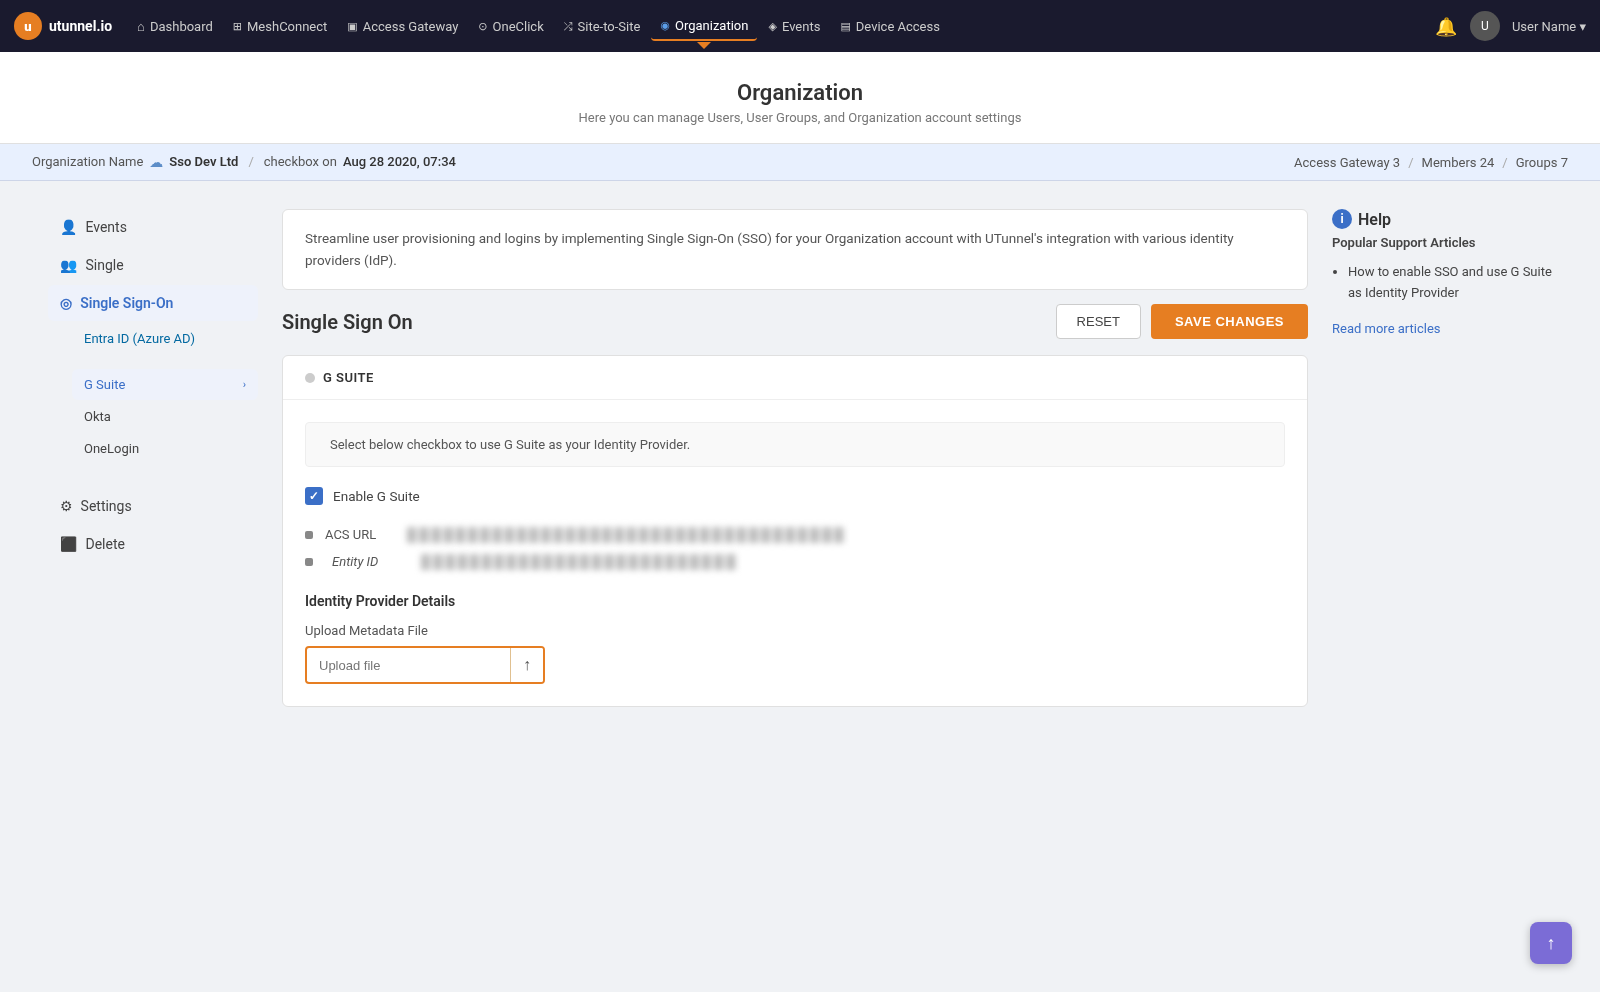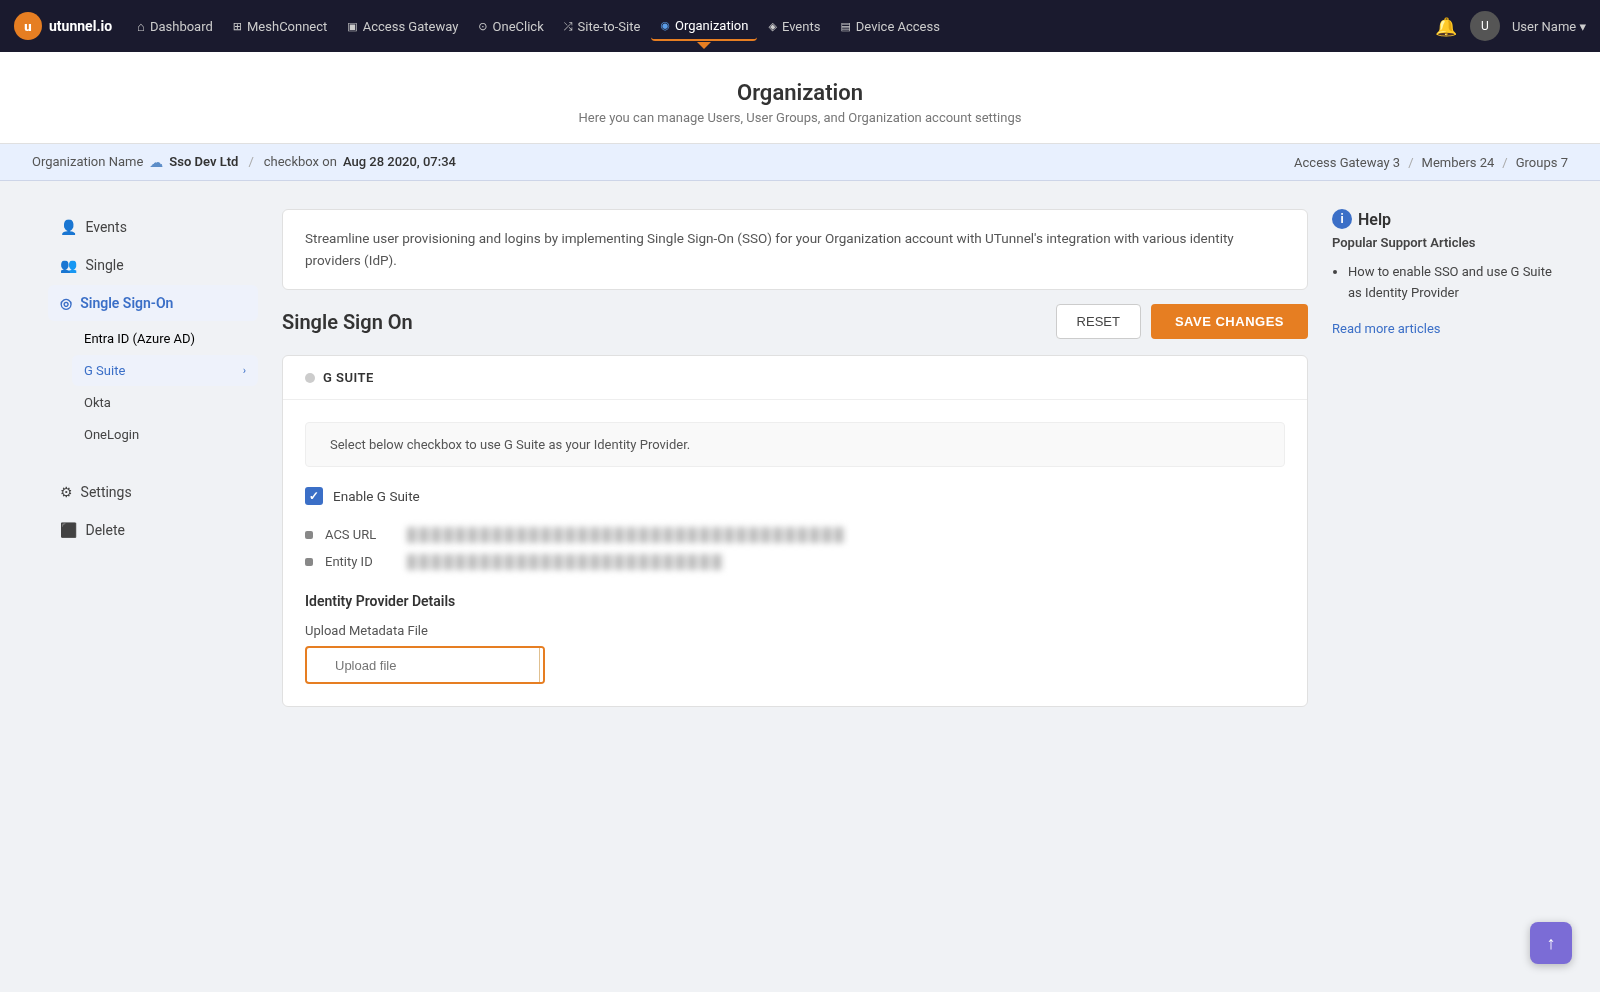--- a/index.html
+++ b/index.html
@@ -88,21 +88,21 @@
     <div style="display:flex;align-items:center;gap:8px;padding:10px 12px;border-radius:6px;cursor:pointer;font-size:14px;color:#444;margin-bottom:2px;">
       <span style="font-size:14px;">👥</span>
       <span>Single</span>
     </div>
     <div style="display:flex;align-items:center;gap:8px;padding:10px 12px;border-radius:6px;cursor:pointer;font-size:14px;color:#3b6fc7;font-weight:600;background:#eef2fb;margin-bottom:2px;">
       <span style="font-size:14px;color:#3b6fc7;">◎</span>
       <span>Single Sign-On</span>
     </div>
 
     <div style="padding-left:24px;margin-bottom:4px;">
-      <div style="padding:8px 12px;border-radius:6px;cursor:pointer;font-size:13px;color:#000000;margin-bottom:1px;">
+      <div style="padding:8px 12px;border-radius:6px;cursor:pointer;font-size:13px;color:#0369a1;margin-bottom:15px;">
         <span>Entra ID (Azure AD)</span>
       </div>
       <div style="display:flex;align-items:center;justify-content:space-between;padding:8px 12px;border-radius:6px;cursor:pointer;font-size:13px;color:#3b6fc7;background:#eef2fb;margin-bottom:1px;">
         <span>G Suite</span>
         <span style="font-size:11px;color:#3b6fc7;">›</span>
       </div>
       <div style="padding:8px 12px;border-radius:6px;cursor:pointer;font-size:13px;color:#444;margin-bottom:1px;">
         <span>Okta</span>
       </div>
       <div style="padding:8px 12px;border-radius:6px;cursor:pointer;font-size:13px;color:#444;margin-bottom:1px;">
@@ -153,31 +153,31 @@
           </div>
           <span>Enable G Suite</span>
         </div>
 
         <div style="display:flex;align-items:center;gap:12px;margin-bottom:12px;">
           <div style="width:8px;height:8px;background:#888;border-radius:2px;flex-shrink:0;"></div>
           <span style="font-size:13px;color:#555;min-width:70px;">ACS URL</span>
           <span style="font-size:13px;color:#bbb;letter-spacing:3px;filter:blur(3px);user-select:none;">████████████████████████████████████</span>
         </div>
 
-        <div style="display:flex;align-items:center;gap:12px;margin-bottom:24px;">
+        <div style="display:flex;align-items:center;gap:19px;margin-bottom:24px;font-style:italic;">
           <div style="width:8px;height:8px;background:#888;border-radius:2px;flex-shrink:0;"></div>
           <span style="font-size:13px;color:#555;min-width:70px;">Entity ID</span>
           <span style="font-size:13px;color:#bbb;letter-spacing:3px;filter:blur(3px);user-select:none;">██████████████████████████</span>
         </div>
 
         <div style="font-size:14px;font-weight:600;color:#333;margin-bottom:14px;">Identity Provider Details</div>
 
         <div style="font-size:13px;color:#555;margin-bottom:8px;">Upload Metadata File</div>
         <div style="display:flex;align-items:center;border:2px solid #e67e22;border-radius:4px;overflow:hidden;width:240px;">
-          <input type="text" style="flex: 1 1 0%; border: none; outline: none; padding: 8px 28px; font-size: 13px; color: rgb(119, 119, 119); background: rgb(255, 255, 255);" readonly="" placeholder="Upload file">
+          <input type="text" style="flex: 1 1 0%; border: none; outline: none; padding: 8px 12px; font-size: 13px; color: rgb(119, 119, 119); background: rgb(255, 255, 255);" readonly="" placeholder="Upload file">
           <button style="background:#fff;border:none;border-left:1px solid #e0c090;padding:8px 12px;cursor:pointer;color:#555;font-size:16px;">↑</button>
         </div>
 
       </div>
     </div>
   </div>
 
   <div style="width:220px;flex-shrink:0;">
     <div style="display:flex;align-items:center;gap:6px;font-size:16px;font-weight:600;color:#333;margin-bottom:6px;">
       <div style="width:20px;height:20px;background:#3b6fc7;border-radius:50%;color:#fff;font-size:12px;font-weight:700;display:flex;align-items:center;justify-content:center;">i</div>

